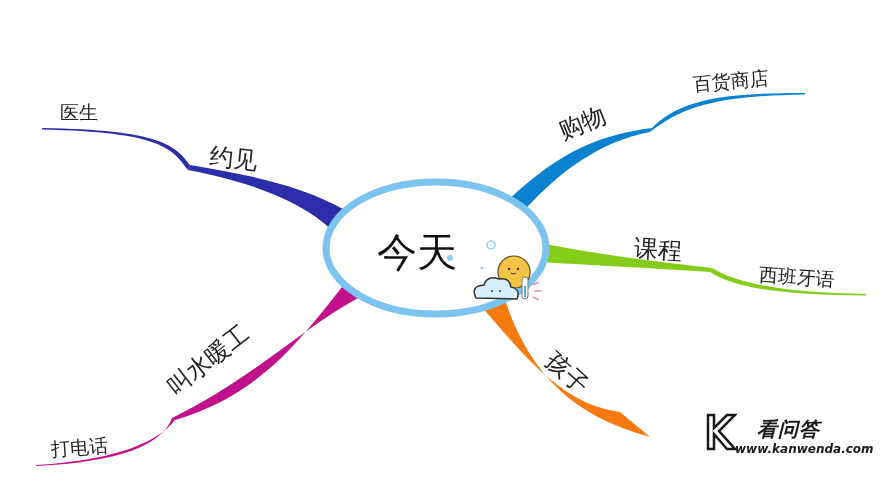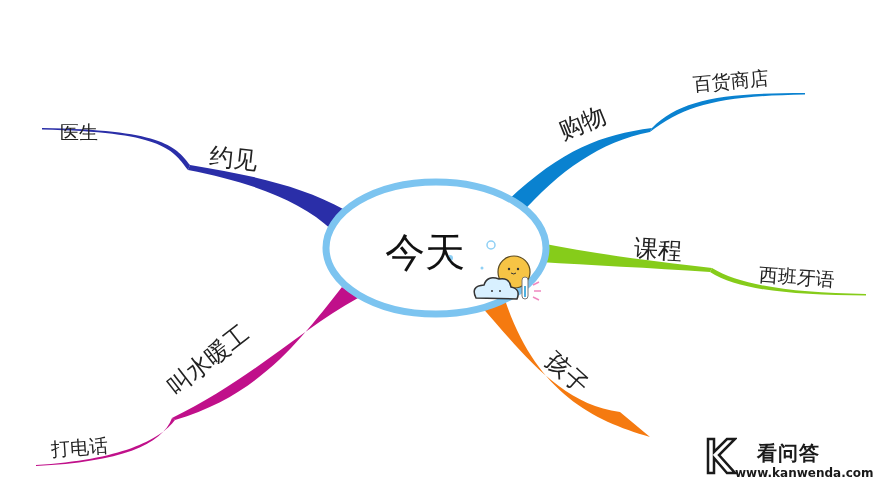--- a/index.html
+++ b/index.html
@@ -2,22 +2,22 @@
 <html><head>
 <meta charset="utf-8">
 <style>
   html, body { margin: 0; padding: 0; background: #ffffff; }
   body { width: 892px; height: 488px; position: relative; overflow: hidden;
          font-family: "DejaVu Sans", "Liberation Sans", sans-serif; }
   svg.map { position: absolute; left: 0; top: 0; }
   .label { position: absolute; color: #222; white-space: nowrap; transform-origin: left bottom; }
   .main-label { font-size: 24px; }
   .sub-label { font-size: 19px; }
-  .center-label { position: absolute; font-size: 40px; color: #111; left: 385px; top: 225px; }
-  .watermark { position: absolute; left: 705px; top: 436px; width: 150px; height: 46px; }
+  .center-label { position: absolute; font-size: 40px; color: #111; left: 377px; top: 225px; }
+  .watermark { position: absolute; left: 705px; top: 412px; width: 150px; height: 46px; font-style: italic; }
   .wm-brand { position: absolute; left: 52px; top: 4px; font-size: 20px; font-weight: bold; color: #1a1a1a; letter-spacing: 1px; }
   .wm-url { position: absolute; left: 30px; top: 30px; font-size: 12px; font-weight: bold; color: #1a1a1a; }
 </style>
 </head>
 <body>
 
 <svg class="map" width="892" height="488" viewBox="0 0 892 488">
 
   <path d="M345,210 C300,185 250,175 190,165 L188,170 C250,182 300,200 332,230 Z" fill="#2a2ea8"></path>
   <path d="M190,165 C175,145 160,130 42,128 L42,129.5 C160,132 172,148 188,170 Z" fill="#2a2ea8"></path>
@@ -48,21 +48,21 @@
       <circle cx="500" cy="291" r="1" fill="#333"></circle>
     <rect x="522" y="277" width="6" height="22" rx="3" fill="#ffffff" stroke="#777" stroke-width="1"></rect>
     <rect x="524" y="286" width="2" height="11" fill="#4db0e0"></rect>
     <path d="M533,285 l6,-3 M534,291 l7,0 M533,297 l6,3" stroke="#f088c0" stroke-width="1.5"></path>
   </g>
 </svg>
 
 <div class="center-label">今天</div>
 
 <div class="label main-label" style="left:208px; top:140px; transform: rotate(6deg);">约见</div>
-<div class="label sub-label" style="left:60px; top:100px;margin-top:20px;">医生</div>
+<div class="label sub-label" style="left:60px; top:100px;">医生</div>
 
 <div class="label main-label" style="left:180px; top:370px; transform: rotate(-38deg);">叫水暖工</div>
 <div class="label sub-label" style="left:52px; top:437px; transform: rotate(-4deg);">打电话</div>
 
 <div class="label main-label" style="left:566px; top:115px; transform: rotate(-22deg);">购物</div>
 <div class="label sub-label" style="left:694px; top:72px; transform: rotate(-5deg);">百货商店</div>
 
 <div class="label main-label" style="left:633px; top:232px; transform: rotate(4deg);">课程</div>
 <div class="label sub-label" style="left:758px; top:262px; transform: rotate(4deg);">西班牙语</div>
 

